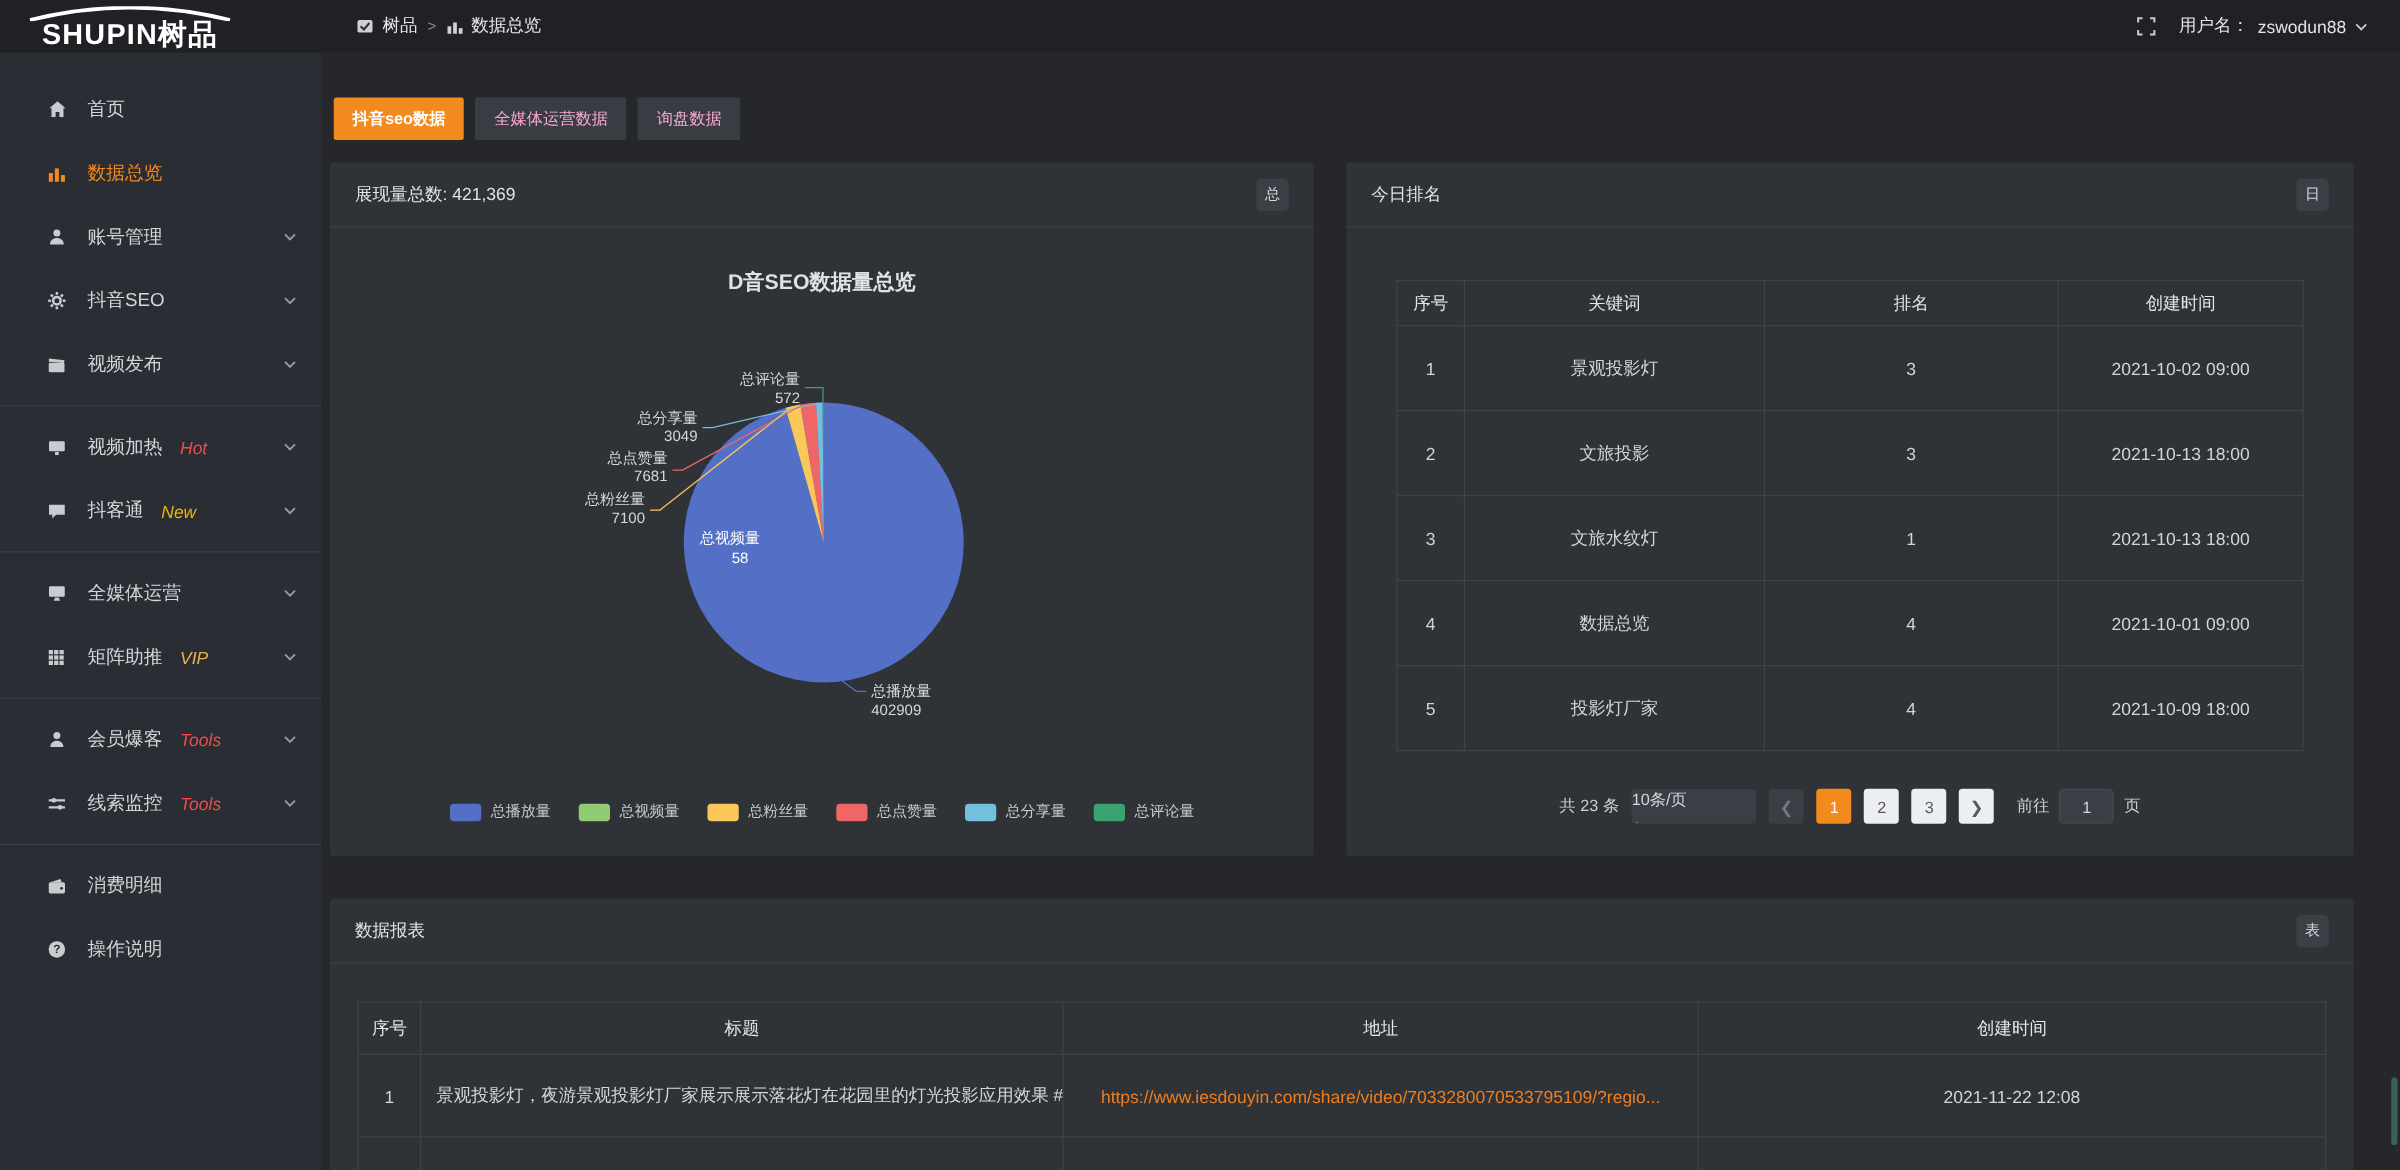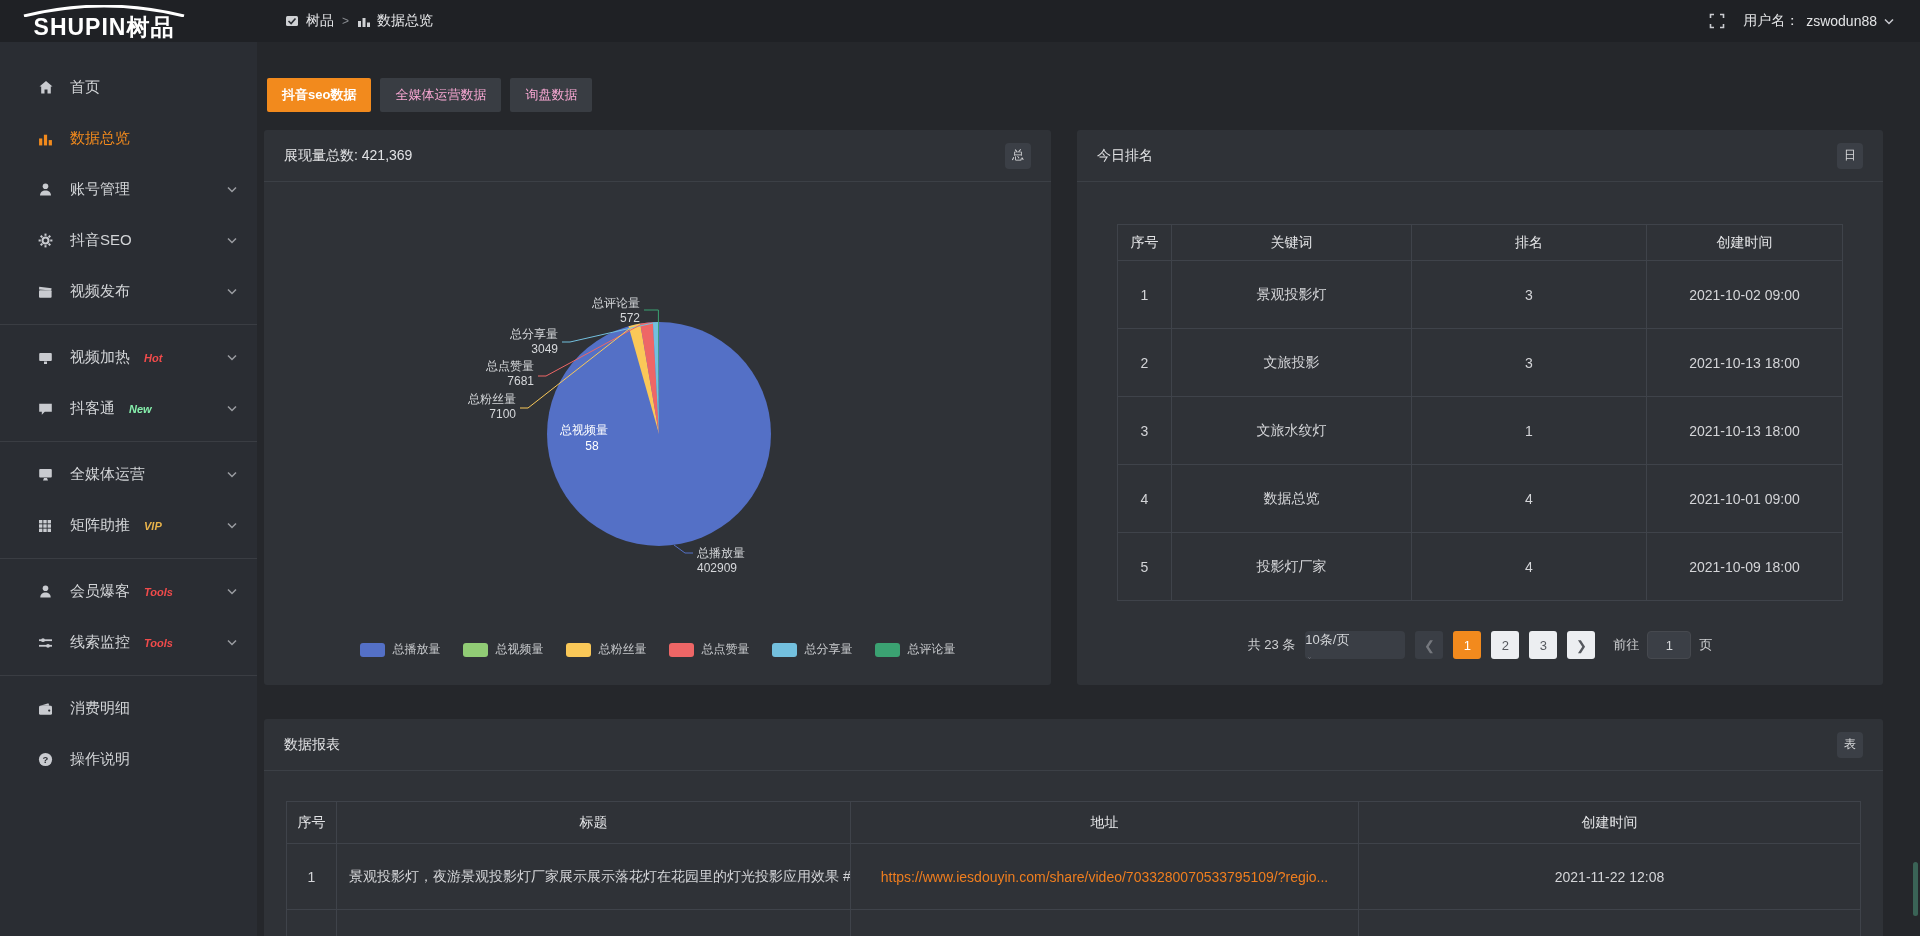--- a/index.html
+++ b/index.html
@@ -16,21 +16,21 @@
   .bc-item { display:flex; align-items:center; gap:6px; color:#e6e7e9; }
   .bc-sep { color:#8a8d92; font-size:12px; }
   .topbar-right { margin-left:auto; display:flex; align-items:center; gap:18px; padding-right:26px; font-size:14px; color:#e3e4e6; }
   .user-wrap { display:flex; align-items:center; gap:7px; }
 
   
   .sidebar { position:absolute; left:0; top:42px; bottom:0; width:257px; background:#2a2d33; padding-top:20px; }
   .side-item { height:51px; display:flex; align-items:center; padding:0 20px 0 26px; cursor:pointer; font-size:15px; color:#d3d5d8;margin-left:12px; }
   .side-item .s-icon { width:17px; height:16px; margin-right:15px; flex:0 0 auto; display:flex; align-items:center; }
   .side-item .s-label { white-space:nowrap; }
-  .side-item .s-badge { font-style:italic; font-weight:bold; font-size:11px; margin-left:14px; }
+  .side-item .s-badge { font-style:italic; font-weight:normal; font-size:14px; margin-left:14px; }
   .side-item .s-chev { margin-left:auto; }
   .side-item.active { color:#f28a1d; }
   .side-div { height:1px; background:#3a3d43; margin:7px 0; }
 
   
   .content { position:absolute; left:257px; top:42px; right:0; bottom:0; background:#25272b; overflow:hidden; }
   .tabs { margin:36px 0 0 10px; display:flex; gap:9px; }
   .tab-btn { height:34px; padding:0 15px; font-size:13px; border:none; cursor:pointer;
     background:#393d43; color:#f9a8d4; border-radius:2px; }
   .tab-btn.active { background:#f28a1d; color:#fff; font-weight:bold; }
@@ -227,21 +227,21 @@
       </span>
   </div>
 
   <div class="side-item">
     <span class="s-icon">
       <svg class="icon" width="15" height="14" viewBox="0 0 15 14">
           <path d="M1.2 1.8 h12.6 v8 h-7 l-3 3 v-3 h-2.6 z" fill="#c9cbd0"></path>
         </svg>
     </span>
     <span class="s-label">抖客通</span>
-    <span class="s-badge" style="color: #86efac;">New</span>
+    <span class="s-badge" style="color: #eab308;">New</span>
     <span class="s-chev">
         <svg class="icon" width="10" height="7" viewBox="0 0 10 7">
           <polyline points="1,1.5 5,5.5 9,1.5" fill="none" stroke="#9a9ca1" stroke-width="1.5"></polyline>
         </svg>
       </span>
   </div>
 
   <div class="side-div"></div>
 
   <div class="side-item">
@@ -359,20 +359,21 @@
 
     <section class="panel left-panel">
       <div class="panel-header">
         <div>
           <span>展现量总数:</span>
           <span>421,369</span>
         </div>
         <button class="corner-btn">总</button>
       </div>
       <div class="chart-area">
+        <div class="chart-title">D音SEO数据量总览</div>
         <svg class="pie-svg" width="787" height="502" viewBox="0 0 787 502">
 
           <circle cx="395" cy="252" r="112" fill="#5470c6"></circle>
           <path d="M395 252 L364.5 144.2 A112 112 0 0 1 376.2 141.6 Z" fill="#fac858"></path>
           <path d="M395 252 L376.2 141.6 A112 112 0 0 1 388.9 140.2 Z" fill="#ee6666"></path>
           <path d="M395 252 L388.9 140.2 A112 112 0 0 1 394 140 Z" fill="#73c0de"></path>
           <path d="M395 252 L394 140 A112 112 0 0 1 395 140 Z" fill="#3ba272"></path>
 
           <polyline points="394.4,140 394.4,128 380,128" fill="none" stroke-width="1" stroke="#3ba272"></polyline>
           <polyline points="389,141 306,160 298,160" fill="none" stroke-width="1" stroke="#73c0de"></polyline>

